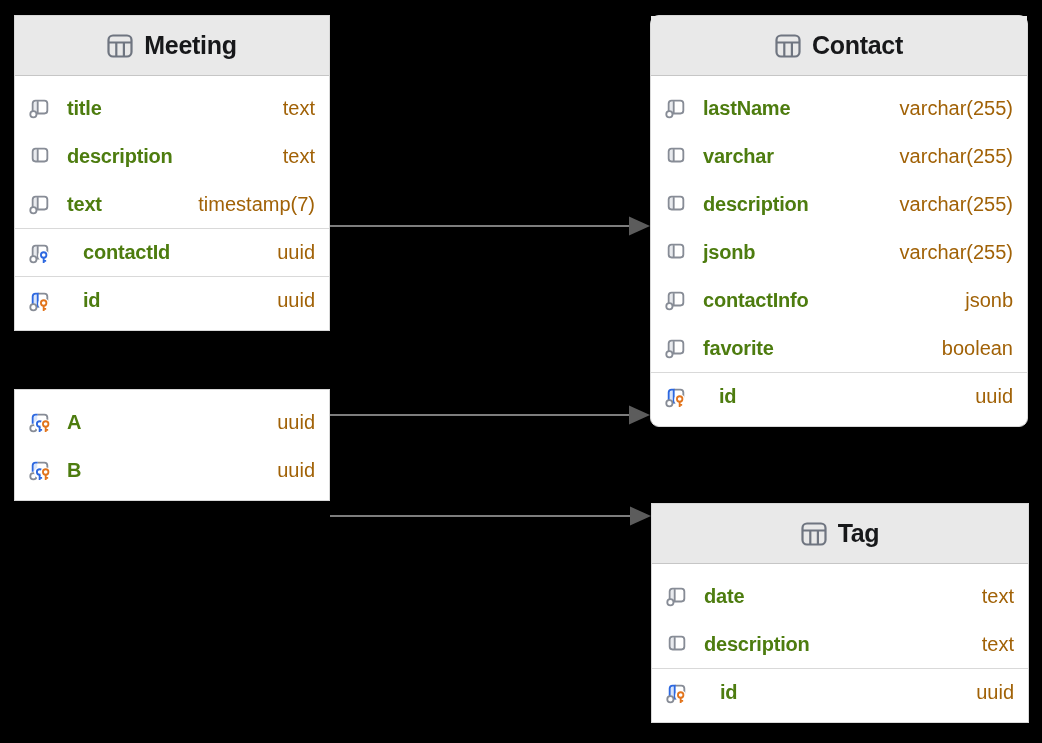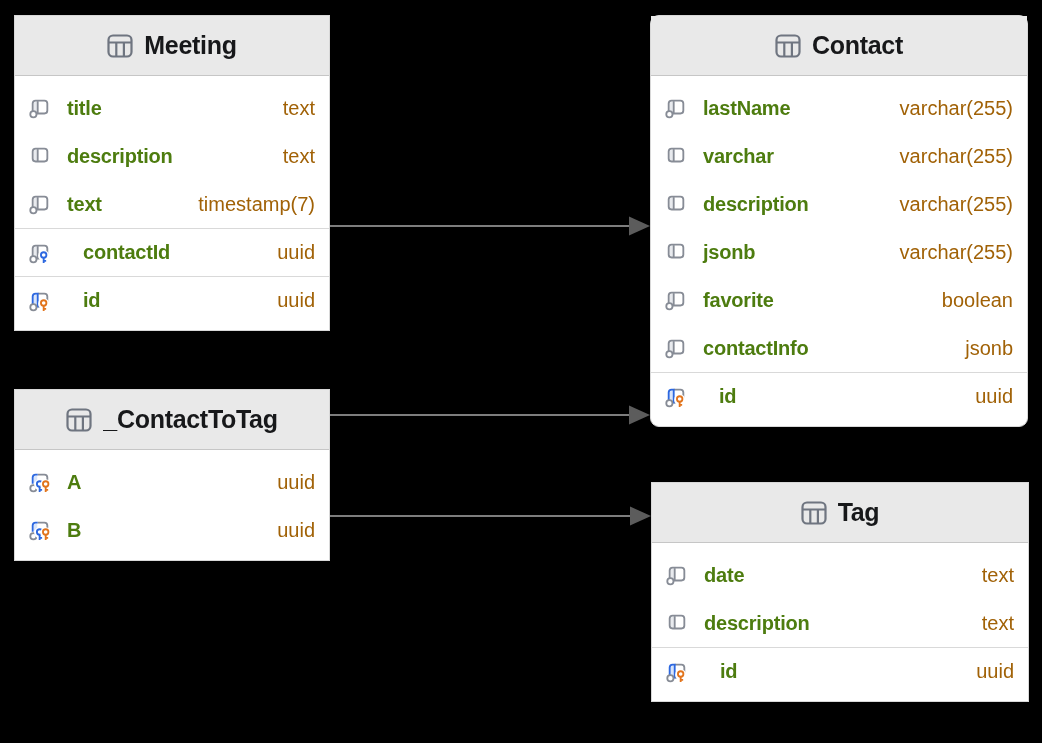--- a/index.html
+++ b/index.html
@@ -230,35 +230,35 @@
 
   <div class="column-row">
     <span class="col-icon">
             <svg width="22" height="24" viewBox="0 0 24 26" fill="none" xmlns="http://www.w3.org/2000/svg">
               <rect x="5" y="6" width="4.5" height="12" fill="#e8eaee"></rect>
               <rect x="4" y="5" width="16" height="14" rx="3.2" fill="none" stroke="#878c96" stroke-width="2"></rect>
               <path d="M9.5 5.5v13" stroke="#878c96" stroke-width="2"></path>
               <circle cx="4.8" cy="19.8" r="3.4" fill="#fff" stroke="#878c96" stroke-width="2"></circle>
             </svg>
           </span>
+    <span class="col-name">contactInfo</span>
+    <span class="col-type">jsonb</span>
+  </div>
+
+  <div class="column-row">
+    <span class="col-icon">
+            <svg width="22" height="24" viewBox="0 0 24 26" fill="none" xmlns="http://www.w3.org/2000/svg">
+              <rect x="5" y="6" width="4.5" height="12" fill="#e8eaee"></rect>
+              <rect x="4" y="5" width="16" height="14" rx="3.2" fill="none" stroke="#878c96" stroke-width="2"></rect>
+              <path d="M9.5 5.5v13" stroke="#878c96" stroke-width="2"></path>
+              <circle cx="4.8" cy="19.8" r="3.4" fill="#fff" stroke="#878c96" stroke-width="2"></circle>
+            </svg>
+          </span>
     <span class="col-name">favorite</span>
     <span class="col-type">boolean</span>
-  </div>
-
-  <div class="column-row">
-    <span class="col-icon">
-            <svg width="22" height="24" viewBox="0 0 24 26" fill="none" xmlns="http://www.w3.org/2000/svg">
-              <rect x="5" y="6" width="4.5" height="12" fill="#e8eaee"></rect>
-              <rect x="4" y="5" width="16" height="14" rx="3.2" fill="none" stroke="#878c96" stroke-width="2"></rect>
-              <path d="M9.5 5.5v13" stroke="#878c96" stroke-width="2"></path>
-              <circle cx="4.8" cy="19.8" r="3.4" fill="#fff" stroke="#878c96" stroke-width="2"></circle>
-            </svg>
-          </span>
-    <span class="col-name">contactInfo</span>
-    <span class="col-type">jsonb</span>
   </div>
 
   <div class="column-row sep">
     <span class="col-icon">
             <svg width="22" height="24" viewBox="0 0 24 26" fill="none" xmlns="http://www.w3.org/2000/svg">
               <path d="M9.5 5H16.8C18.57 5 20 6.43 20 8.2V15.8C20 17.57 18.57 19 16.8 19H9.5" stroke="#878c96" stroke-width="2" fill="none"></path>
               <path d="M9.5 5H7.2C5.43 5 4 6.43 4 8.2V15.8C4 17.57 5.43 19 7.2 19H9.5V5Z" fill="#d9e5fa" stroke="#2d68e0" stroke-width="2"></path>
               <circle cx="4.8" cy="19.8" r="3.4" fill="#fff" stroke="#878c96" stroke-width="2"></circle>
               <circle cx="16" cy="16" r="6" fill="#fff" stroke="none"></circle>
               <rect x="13.4" y="16" width="5.2" height="10" fill="#fff"></rect>
@@ -266,29 +266,20 @@
               <path d="M16 18.2v5.6M16 21.6h2.7" stroke="#e2741c" stroke-width="2" fill="none"></path>
             </svg>
           </span>
     <span class="col-name">id</span>
     <span class="col-type">uuid</span>
   </div>
 </div>
   </section>
 
   <section class="table-card" style="left: 14px; top: 389px; width: 316px;">
-    <header class="table-header">
-      <span class="table-icon">
-          <svg width="26" height="24" viewBox="0 0 26 24" fill="none" xmlns="http://www.w3.org/2000/svg">
-            <rect x="1.5" y="1.5" width="23" height="21" rx="4.5" stroke="#6f7580" stroke-width="2.2" fill="none"></rect>
-            <path d="M1.5 8.5h23M9.3 8.5v14M16.9 8.5v14" stroke="#6f7580" stroke-width="2.2"></path>
-          </svg>
-        </span>
-      <span class="table-title">_ContactToTag</span>
-    </header>
     <div class="table-body">
   <div class="column-row">
     <span class="col-icon">
             <svg width="22" height="24" viewBox="0 0 24 26" fill="none" xmlns="http://www.w3.org/2000/svg">
               <path d="M5 6h4v8H5z" fill="#d9e5fa"></path>
               <path d="M9.5 5H16.8C18.57 5 20 6.43 20 8.2V11.5" stroke="#878c96" stroke-width="2" fill="none"></path>
               <path d="M9.5 5H7.2C5.43 5 4 6.43 4 8.2V14.8" stroke="#2d68e0" stroke-width="2" fill="none"></path>
               <circle cx="4.8" cy="19.8" r="3.4" fill="#fff" stroke="#878c96" stroke-width="2"></circle>
               <circle cx="11.6" cy="16" r="6" fill="#fff" stroke="none"></circle>
               <rect x="9" y="16" width="5.2" height="10" fill="#fff"></rect>
@@ -320,21 +311,21 @@
               <circle cx="18.2" cy="15.2" r="3" fill="#fff" stroke="#e2741c" stroke-width="2"></circle>
               <path d="M18.2 18.2v5.6M18.2 21.6h2.7" stroke="#e2741c" stroke-width="2" fill="none"></path>
             </svg>
           </span>
     <span class="col-name">B</span>
     <span class="col-type">uuid</span>
   </div>
 </div>
   </section>
 
-  <section class="table-card" style="left: 651px; top: 482px; width: 378px;">
+  <section class="table-card" style="left: 651px; top: 503px; width: 378px;">
     <header class="table-header">
       <span class="table-icon">
           <svg width="26" height="24" viewBox="0 0 26 24" fill="none" xmlns="http://www.w3.org/2000/svg">
             <rect x="1.5" y="1.5" width="23" height="21" rx="4.5" stroke="#6f7580" stroke-width="2.2" fill="none"></rect>
             <path d="M1.5 8.5h23M9.3 8.5v14M16.9 8.5v14" stroke="#6f7580" stroke-width="2.2"></path>
           </svg>
         </span>
       <span class="table-title">Tag</span>
     </header>
     <div class="table-body">

